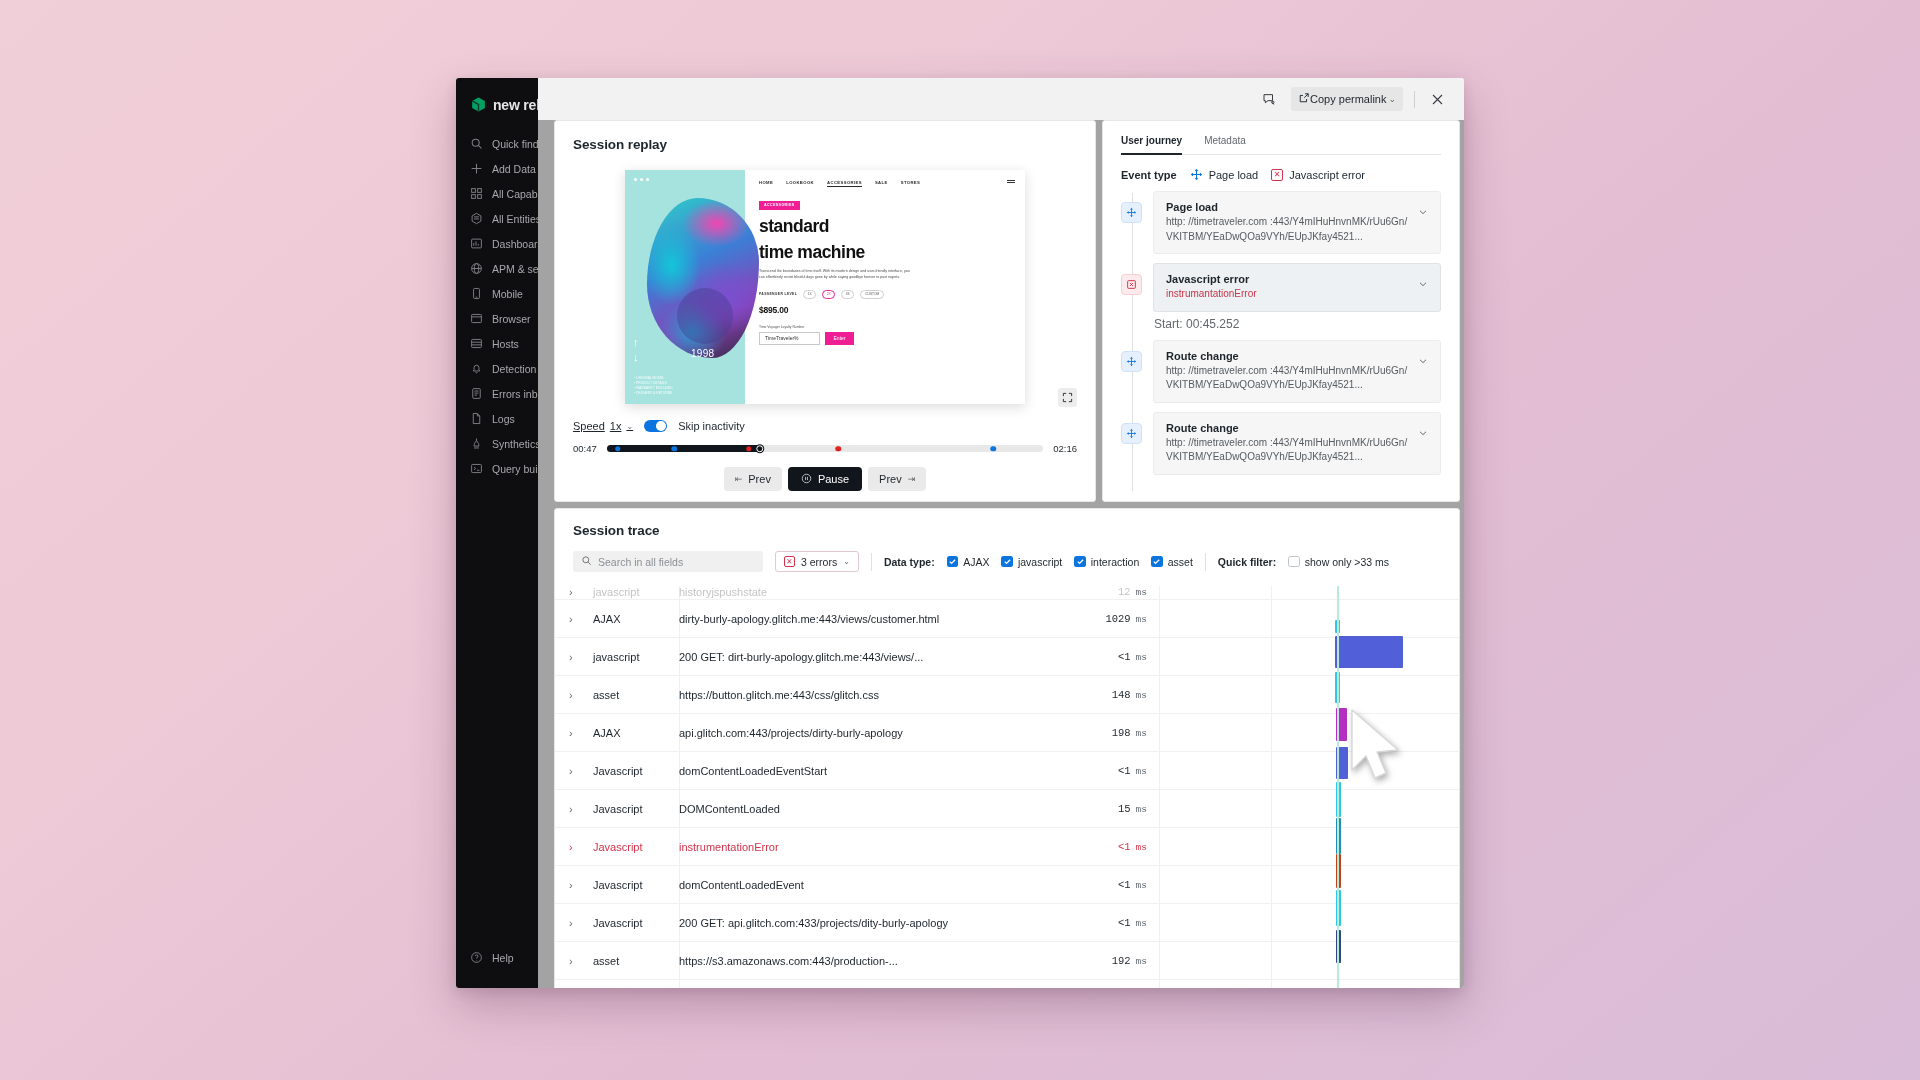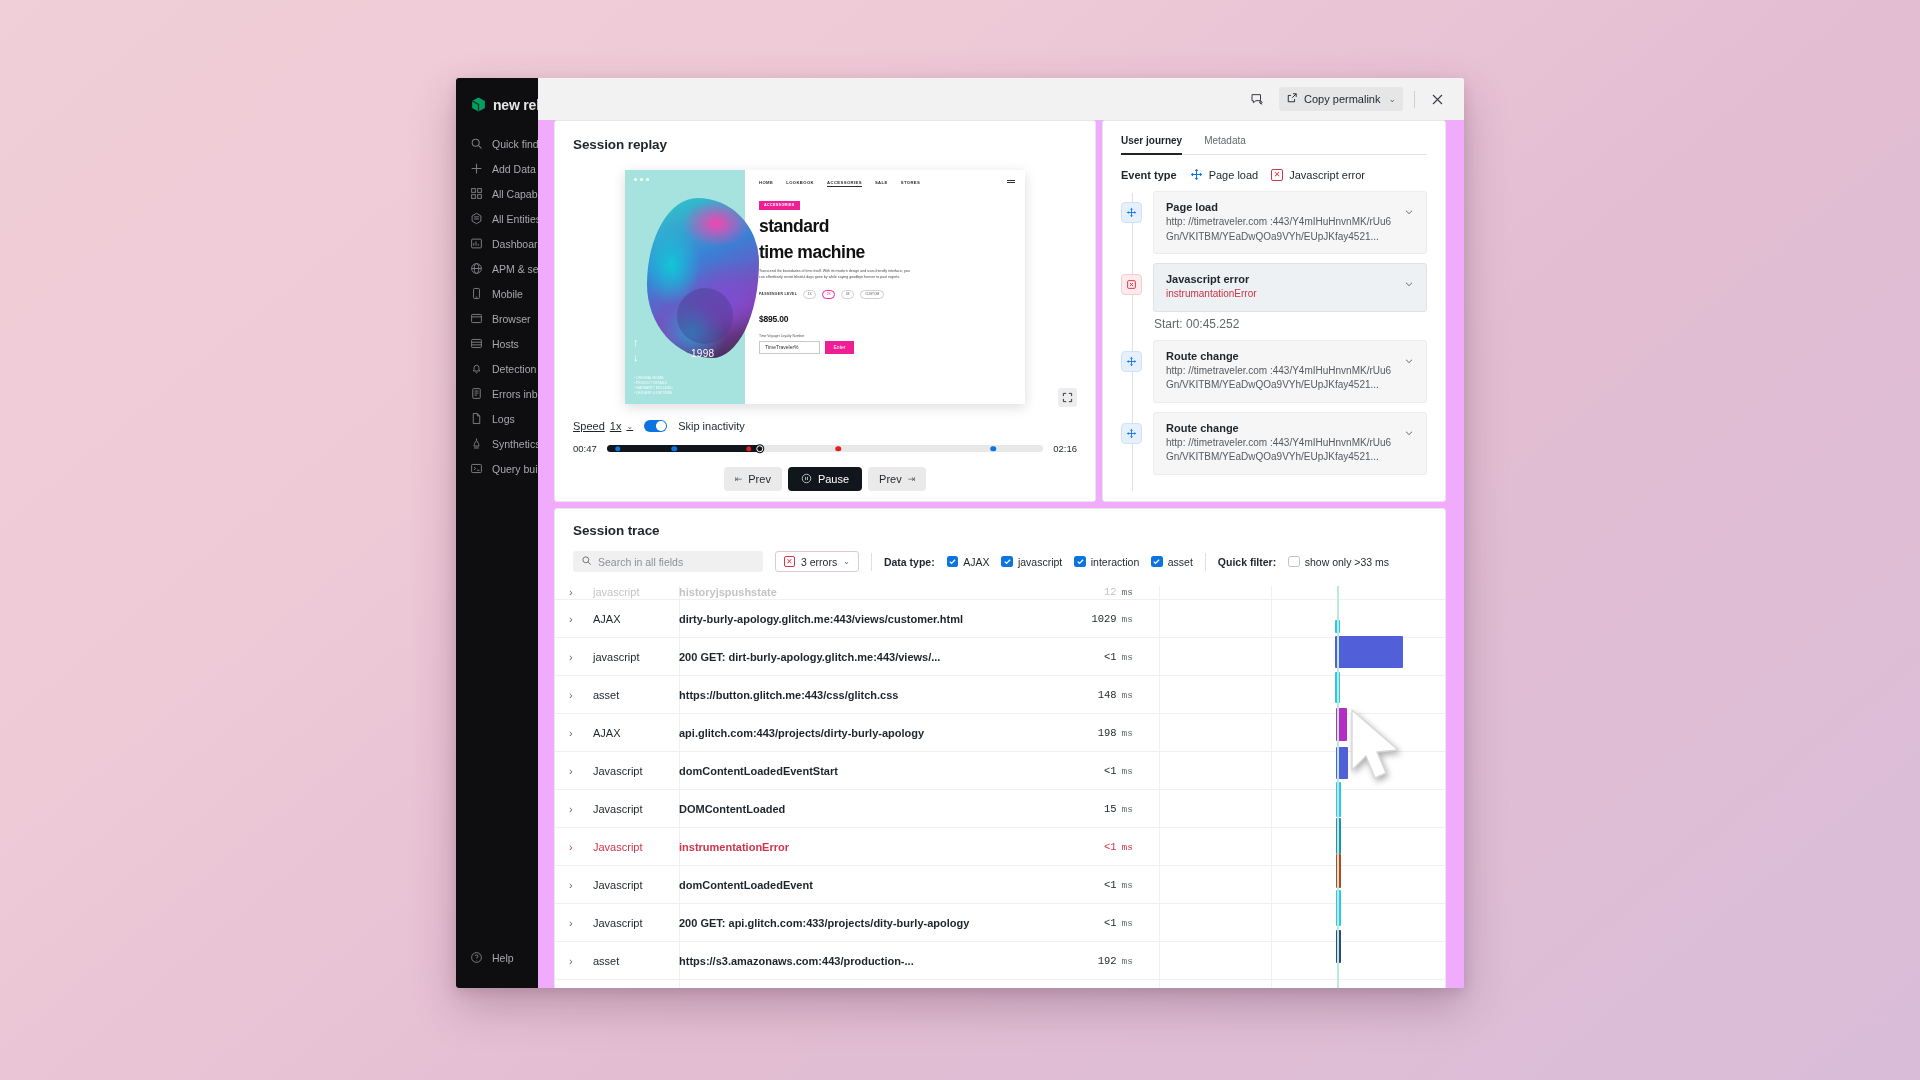--- a/index.html
+++ b/index.html
@@ -50,28 +50,28 @@
   .modal-topbar {
     height: 42px; background: #f2f2f2;
     display: flex; align-items: center; justify-content: flex-end;
     padding-right: 16px; gap: 11px; flex: 0 0 42px;
   }
   .icon-btn {
     width: 22px; height: 22px; display: flex; align-items: center; justify-content: center;
     cursor: pointer; border-radius: 3px; color: #3a3a40;
   }
   .permalink-btn {
-    display: flex; align-items: center; gap: 6px;
+    display: flex; align-items: center; 
     background: #e6e6e6; border-radius: 3px; height: 24px;
     padding: 0 7px; font-size: 11px; color: #1d252c; cursor: pointer;
   }
   .permalink-btn .caret { color: #62686e; font-size: 9px; margin-left: 2px; }
   .topbar-divider { width: 1px; height: 17px; background: #d0d0d0; }
 
-  .modal-body { flex: 1; background: #f0abfc; padding: 0 18px 0 16px; overflow: hidden; }
+  .modal-body { flex: 1; background: #a3a3a3; padding: 0 4px 0 16px; overflow: hidden; }
 
   
   .panels-row { display: flex; gap: 6px; height: 382px; }
   .panel { background: #fff; border-radius: 3px; border: 1px solid #e7e7e7; }
   .replay-panel { flex: 0 0 542px; padding: 16px 18px 10px; display: flex; flex-direction: column; }
   .journey-panel { flex: 1; padding: 14px 18px 10px; display: flex; flex-direction: column; min-width: 0; }
 
   .panel-title { font-size: 13.5px; font-weight: 700; color: #1d252c; letter-spacing: -.1px; }
 
   
@@ -123,21 +123,21 @@
   .site-desc { font-size: 3.6px; line-height: 1.65; color: #4a4a4a; margin-top: 7px; width: 152px; }
   .site-opts { display: flex; align-items: center; gap: 6px; margin-top: 9px; }
   .site-opts-label { font-size: 3.4px; font-weight: 700; letter-spacing: .35px; color: #333; }
   .opt-pill {
     width: 13px; height: 9px; border-radius: 9px; border: .7px solid #cfcfcf;
     display: flex; align-items: center; justify-content: center;
     font-size: 3.2px; color: #555;
   }
   .opt-pill.sel { border-color: #f01e95; color: #f01e95; }
   .opt-pill.wide { width: 24px; }
-  .site-price { font-size: 8.5px; font-weight: 700; color: #111; margin-top: 15px; letter-spacing: -.2px; }
+  .site-price { font-size: 8.5px; font-weight: 700; color: #111; margin-top: 6px; letter-spacing: -.2px; }
   .site-field-label { font-size: 3.4px; color: #555; margin-top: 10px; }
   .site-form { display: flex; gap: 5px; margin-top: 3px; }
   .site-input {
     width: 61px; height: 13px; border: .8px solid #c9c9c9; background: #fff;
     font-size: 5px; color: #333; padding-left: 5px; display: flex; align-items: center;
   }
   .site-enter {
     width: 29px; height: 13px; background: #f01e95; color: #fff;
     font-size: 5px; display: flex; align-items: center; justify-content: center;
   }
@@ -253,21 +253,21 @@
   .table-body { flex: 1; overflow: hidden; position: relative; }
   .trow {
     display: flex; align-items: center; height: 38px;
     border-bottom: 1px solid #f0f0f0; font-size: 11px; color: #1d252c;
     position: relative;
   }
   .trow.err, .trow.err .dur { color: #d1344b; }
   .trow.partial { height: 14px; overflow: hidden; align-items: flex-start; }
   .chev-right { color: #62686e; padding-left: 14px; font-size: 11px; cursor: pointer; }
   .cell-type { padding-left: 2px; }
-  .cell-desc { overflow: hidden; text-overflow: ellipsis; white-space: nowrap; padding-right: 10px; font-weight: bold; }
+  .cell-desc { overflow: hidden; text-overflow: ellipsis; white-space: nowrap; padding-right: 10px; }
   .dur { display: flex; align-items: flex-end; justify-content: flex-end; gap: 5px; }
   .dur .unit { font-size: 9.5px; color: #62686e; font-family: "Liberation Mono", monospace; }
   .dur .val { font-family: "Liberation Mono", monospace; font-size: 10.5px; }
   .cell-div { position: absolute; top: 0; bottom: 0; width: 1px; background: #f0f0f0; }
 
   
   .tl-col { position: absolute; left: 744px; top: 0; bottom: 0; width: 300px; pointer-events: none; }
   .tl-guide { position: absolute; left: 38px; top: 0; bottom: 0; width: 2px; background: #b9ecd8; }
   .tl-bar { position: absolute; border-radius: 1px; }
   .cursor-arrow { position: absolute; left: 50px; top: 122px; width: 58px; height: 74px; filter: drop-shadow(2px 3px 3px rgba(0,0,0,.32)); }

